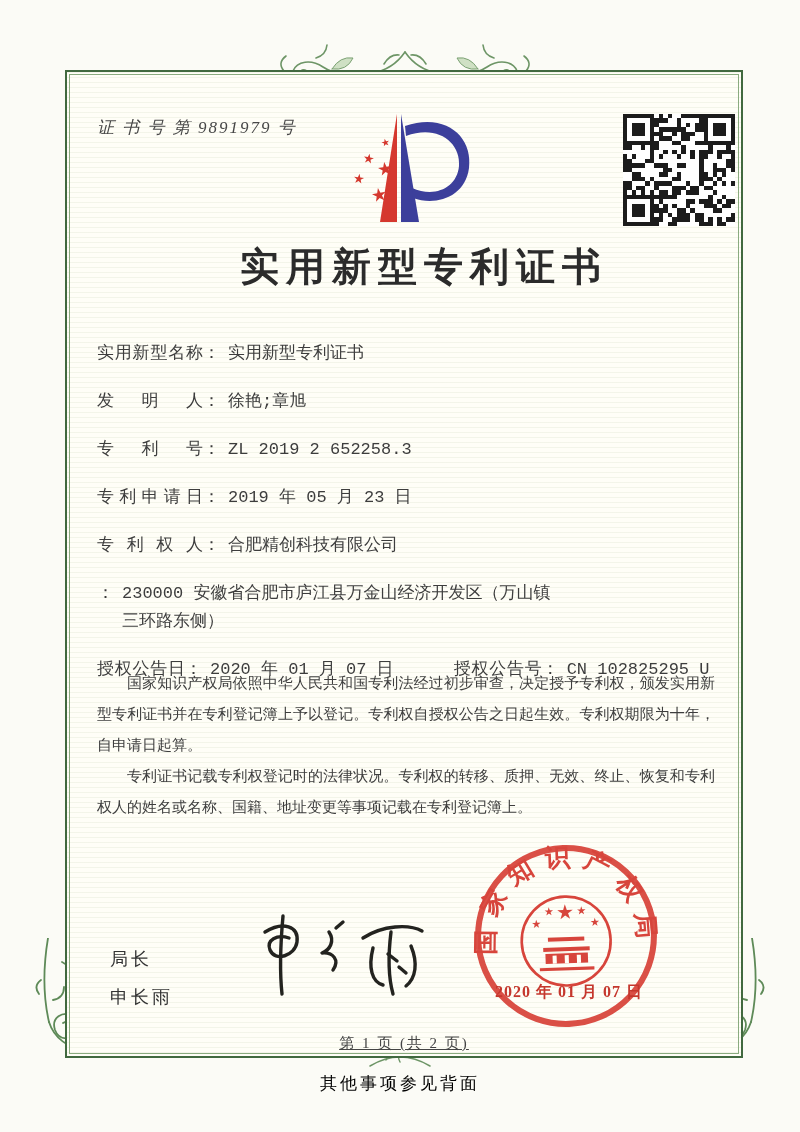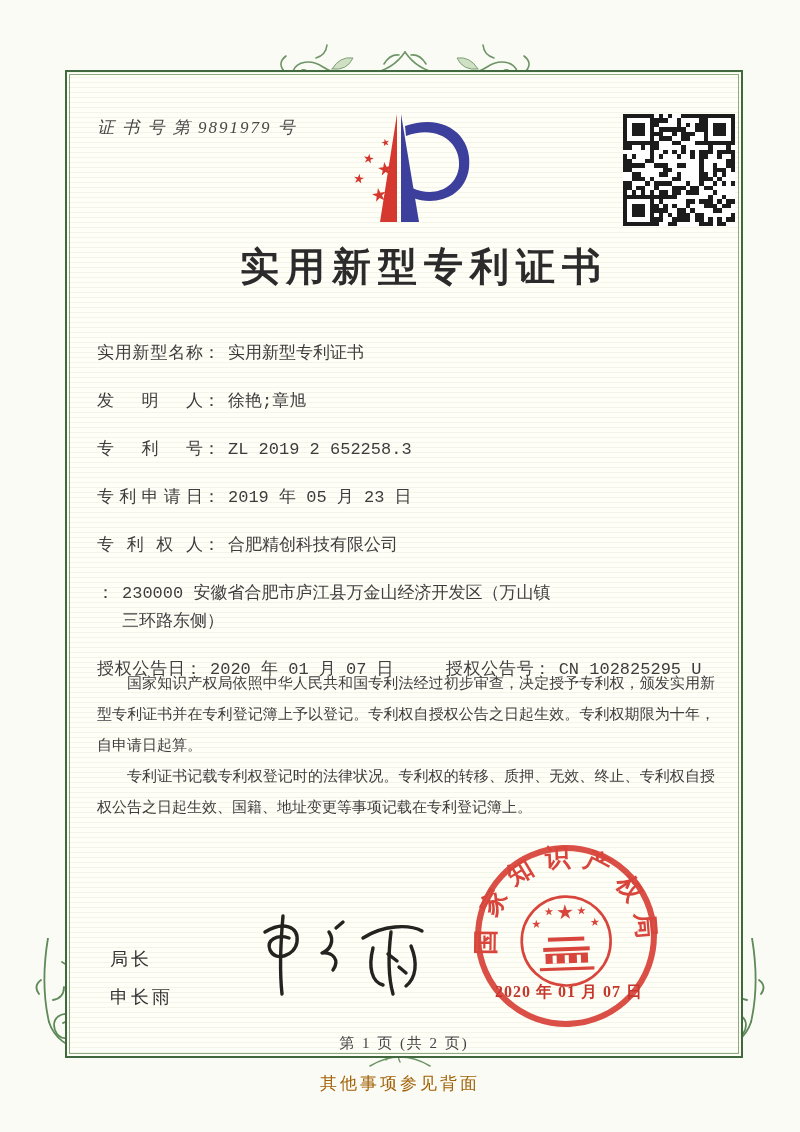--- a/index.html
+++ b/index.html
@@ -55,21 +55,21 @@
   
   .fields{position:absolute;left:30px;right:26px;top:268px;font-size:17px;font-family:Liberation Mono, monospace;}
   .field-row{display:flex;line-height:28px;margin-bottom:20px;}
   .f-label{
     width:106px;flex:0 0 106px;
     text-align:justify;text-align-last:justify;
     color:#3d3d3d;
   }
   .f-colon{flex:0 0 auto;margin-right:8px;}
   .f-value{white-space:pre-line;color:#3d3d3d;}
-  .field-row.dual{gap:0;}
+  .field-row.dual{gap:8px;}
   .dual .group{display:flex;}
   .dual .group + .group{margin-left:52px;}
   .dual .f-label{width:88px;flex:0 0 88px;}
 
   
   .body-text{
     position:absolute;left:30px;right:26px;top:596px;
     font-size:15px;line-height:31px;text-align:justify;color:#3d3d3d;
   }
   .body-text p{margin:0;text-indent:2em;}
@@ -81,25 +81,25 @@
   .signature{position:absolute;left:158px;top:836px;width:210px;height:92px;}
   .seal{position:absolute;left:403px;top:768px;width:192px;height:192px;
     opacity:.93;transform:rotate(-2deg);}
   .seal-date{
     position:absolute;left:428px;top:910px;width:160px;
     color:#c5372d;font-size:16px;font-weight:bold;letter-spacing:1px;
     z-index:5;
   }
   .page-num{
     position:absolute;left:0;right:0;top:962px;text-align:center;
-    font-size:15px;letter-spacing:2px;color:#444;
+    font-size:15px;letter-spacing:2px;color:#444;text-decoration:underline;
   }
   .back-note{
     position:absolute;left:0;right:0;top:1072px;text-align:center;
-    font-size:17px;letter-spacing:3px;color:#a16207;
+    font-size:17px;letter-spacing:3px;color:#000000;
   }
 
   
   .orn{position:absolute;pointer-events:none;}
   .orn-top{left:272px;top:38px;width:266px;height:62px;}
   .orn-bl{left:32px;top:938px;width:124px;height:132px;}
   .orn-br{left:644px;top:938px;width:124px;height:132px;transform:scaleX(-1);}
   .orn-bc{left:368px;top:1046px;width:64px;height:26px;}
 </style>
 </head>
@@ -833,21 +833,21 @@
         <span class="group">
           <span class="f-label">授权公告号</span>
             <span class="f-colon">：</span>
             <span class="f-value">CN 102825295 U</span>
         </span>
       </div>
     </div>
 
     <div class="body-text">
       <p>国家知识产权局依照中华人民共和国专利法经过初步审查，决定授予专利权，颁发实用新型专利证书并在专利登记簿上予以登记。专利权自授权公告之日起生效。专利权期限为十年，自申请日起算。</p>
-      <p>专利证书记载专利权登记时的法律状况。专利权的转移、质押、无效、终止、专利权自授权公告之日起生效、国籍、地址变更等事项记载在专利登记簿上。</p>
+      <p>专利证书记载专利权登记时的法律状况。专利权的转移、质押、无效、终止、恢复和专利权人的姓名或名称、国籍、地址变更等事项记载在专利登记簿上。</p>
     </div>
 
     <div class="signer">
       <div>局长</div>
       <div>申长雨</div>
     </div>
 
     <svg class="signature" viewBox="0 0 210 92">
       <g stroke="#23231f" stroke-width="3.4" fill="none" stroke-linecap="round" stroke-linejoin="round">
         <path d="M58,8 C56,30 54,58 57,86"></path>

